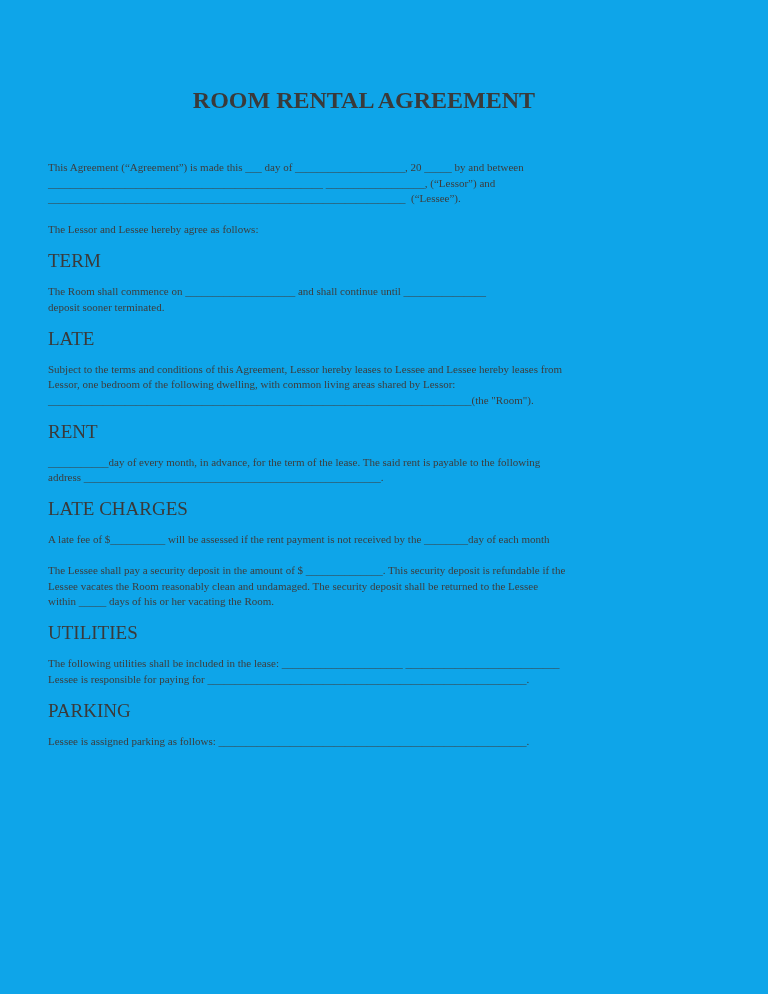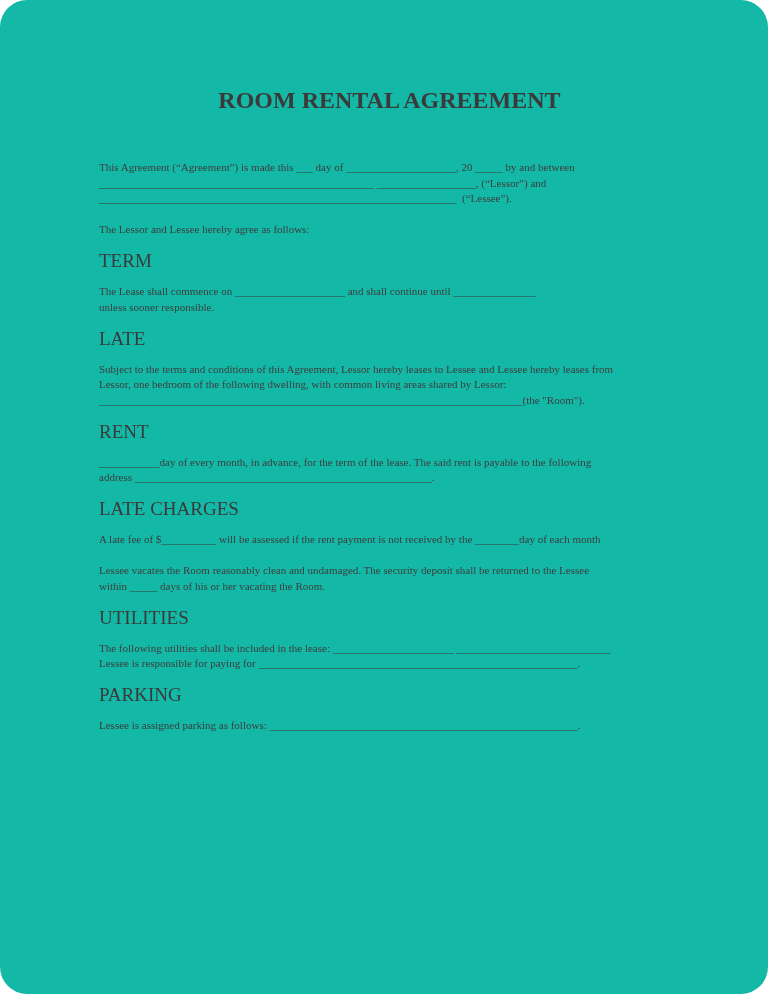--- a/index.html
+++ b/index.html
@@ -6,25 +6,24 @@
   body {
     width: 768px;
     height: 994px;
     background: #ffffff;
     overflow: hidden;
   }
   .page {
     box-sizing: border-box;
     width: 768px;
     height: 994px;
-    padding: 85px 88px 0 99px;
-    background: #14b8a6;
+    padding: 85px 88px 0 48px;
+    background: #0ea5e9;
     font-family: "Liberation Serif", "DejaVu Serif", serif;
     color: #3d3d3d;
-    border-radius: 27px;
   }
   .title {
     font-size: 24px;
     line-height: 30px;
     font-weight: bold;
     text-align: center;
     color: #3a3a3a;
     margin: 0 0 45px 0;
   }
   .para { margin: 0 0 15.5px 0; }
@@ -51,22 +50,22 @@
       <div class="line">__________________________________________________ __________________, (“Lessor”) and</div>
       <div class="line">_________________________________________________________________  (“Lessee”).</div>
     </div>
   <div class="para">
     <div class="line">The Lessor and Lessee hereby agree as follows:</div>
   </div>
   <div id="sections-container">
   <section class="section">
     <h2 class="heading">TERM</h2>
     <div class="para section-body">
-          <div class="line">The Lease shall commence on ____________________ and shall continue until _______________</div>
-          <div class="line">unless sooner responsible.</div>
+          <div class="line">The Room shall commence on ____________________ and shall continue until _______________</div>
+          <div class="line">deposit sooner terminated.</div>
         </div>
   </section>
 
   <section class="section">
     <h2 class="heading">LATE</h2>
     <div class="para section-body">
           <div class="line">Subject to the terms and conditions of this Agreement, Lessor hereby leases to Lessee and Lessee hereby leases from</div>
           <div class="line">Lessor, one bedroom of the following dwelling, with common living areas shared by Lessor:</div>
           <div class="line">_____________________________________________________________________________(the "Room").</div>
         </div>
@@ -82,20 +81,21 @@
 
   <section class="section">
     <h2 class="heading">LATE CHARGES</h2>
     <div class="para section-body">
           <div class="line">A late fee of $__________ will be assessed if the rent payment is not received by the ________day of each month</div>
         </div>
   </section>
 
   <section class="section">
     <div class="para section-body">
+          <div class="line">The Lessee shall pay a security deposit in the amount of $ ______________. This security deposit is refundable if the</div>
           <div class="line">Lessee vacates the Room reasonably clean and undamaged. The security deposit shall be returned to the Lessee</div>
           <div class="line">within _____ days of his or her vacating the Room.</div>
         </div>
   </section>
 
   <section class="section">
     <h2 class="heading">UTILITIES</h2>
     <div class="para section-body">
           <div class="line">The following utilities shall be included in the lease: ______________________ ____________________________</div>
           <div class="line">Lessee is responsible for paying for __________________________________________________________.</div>

